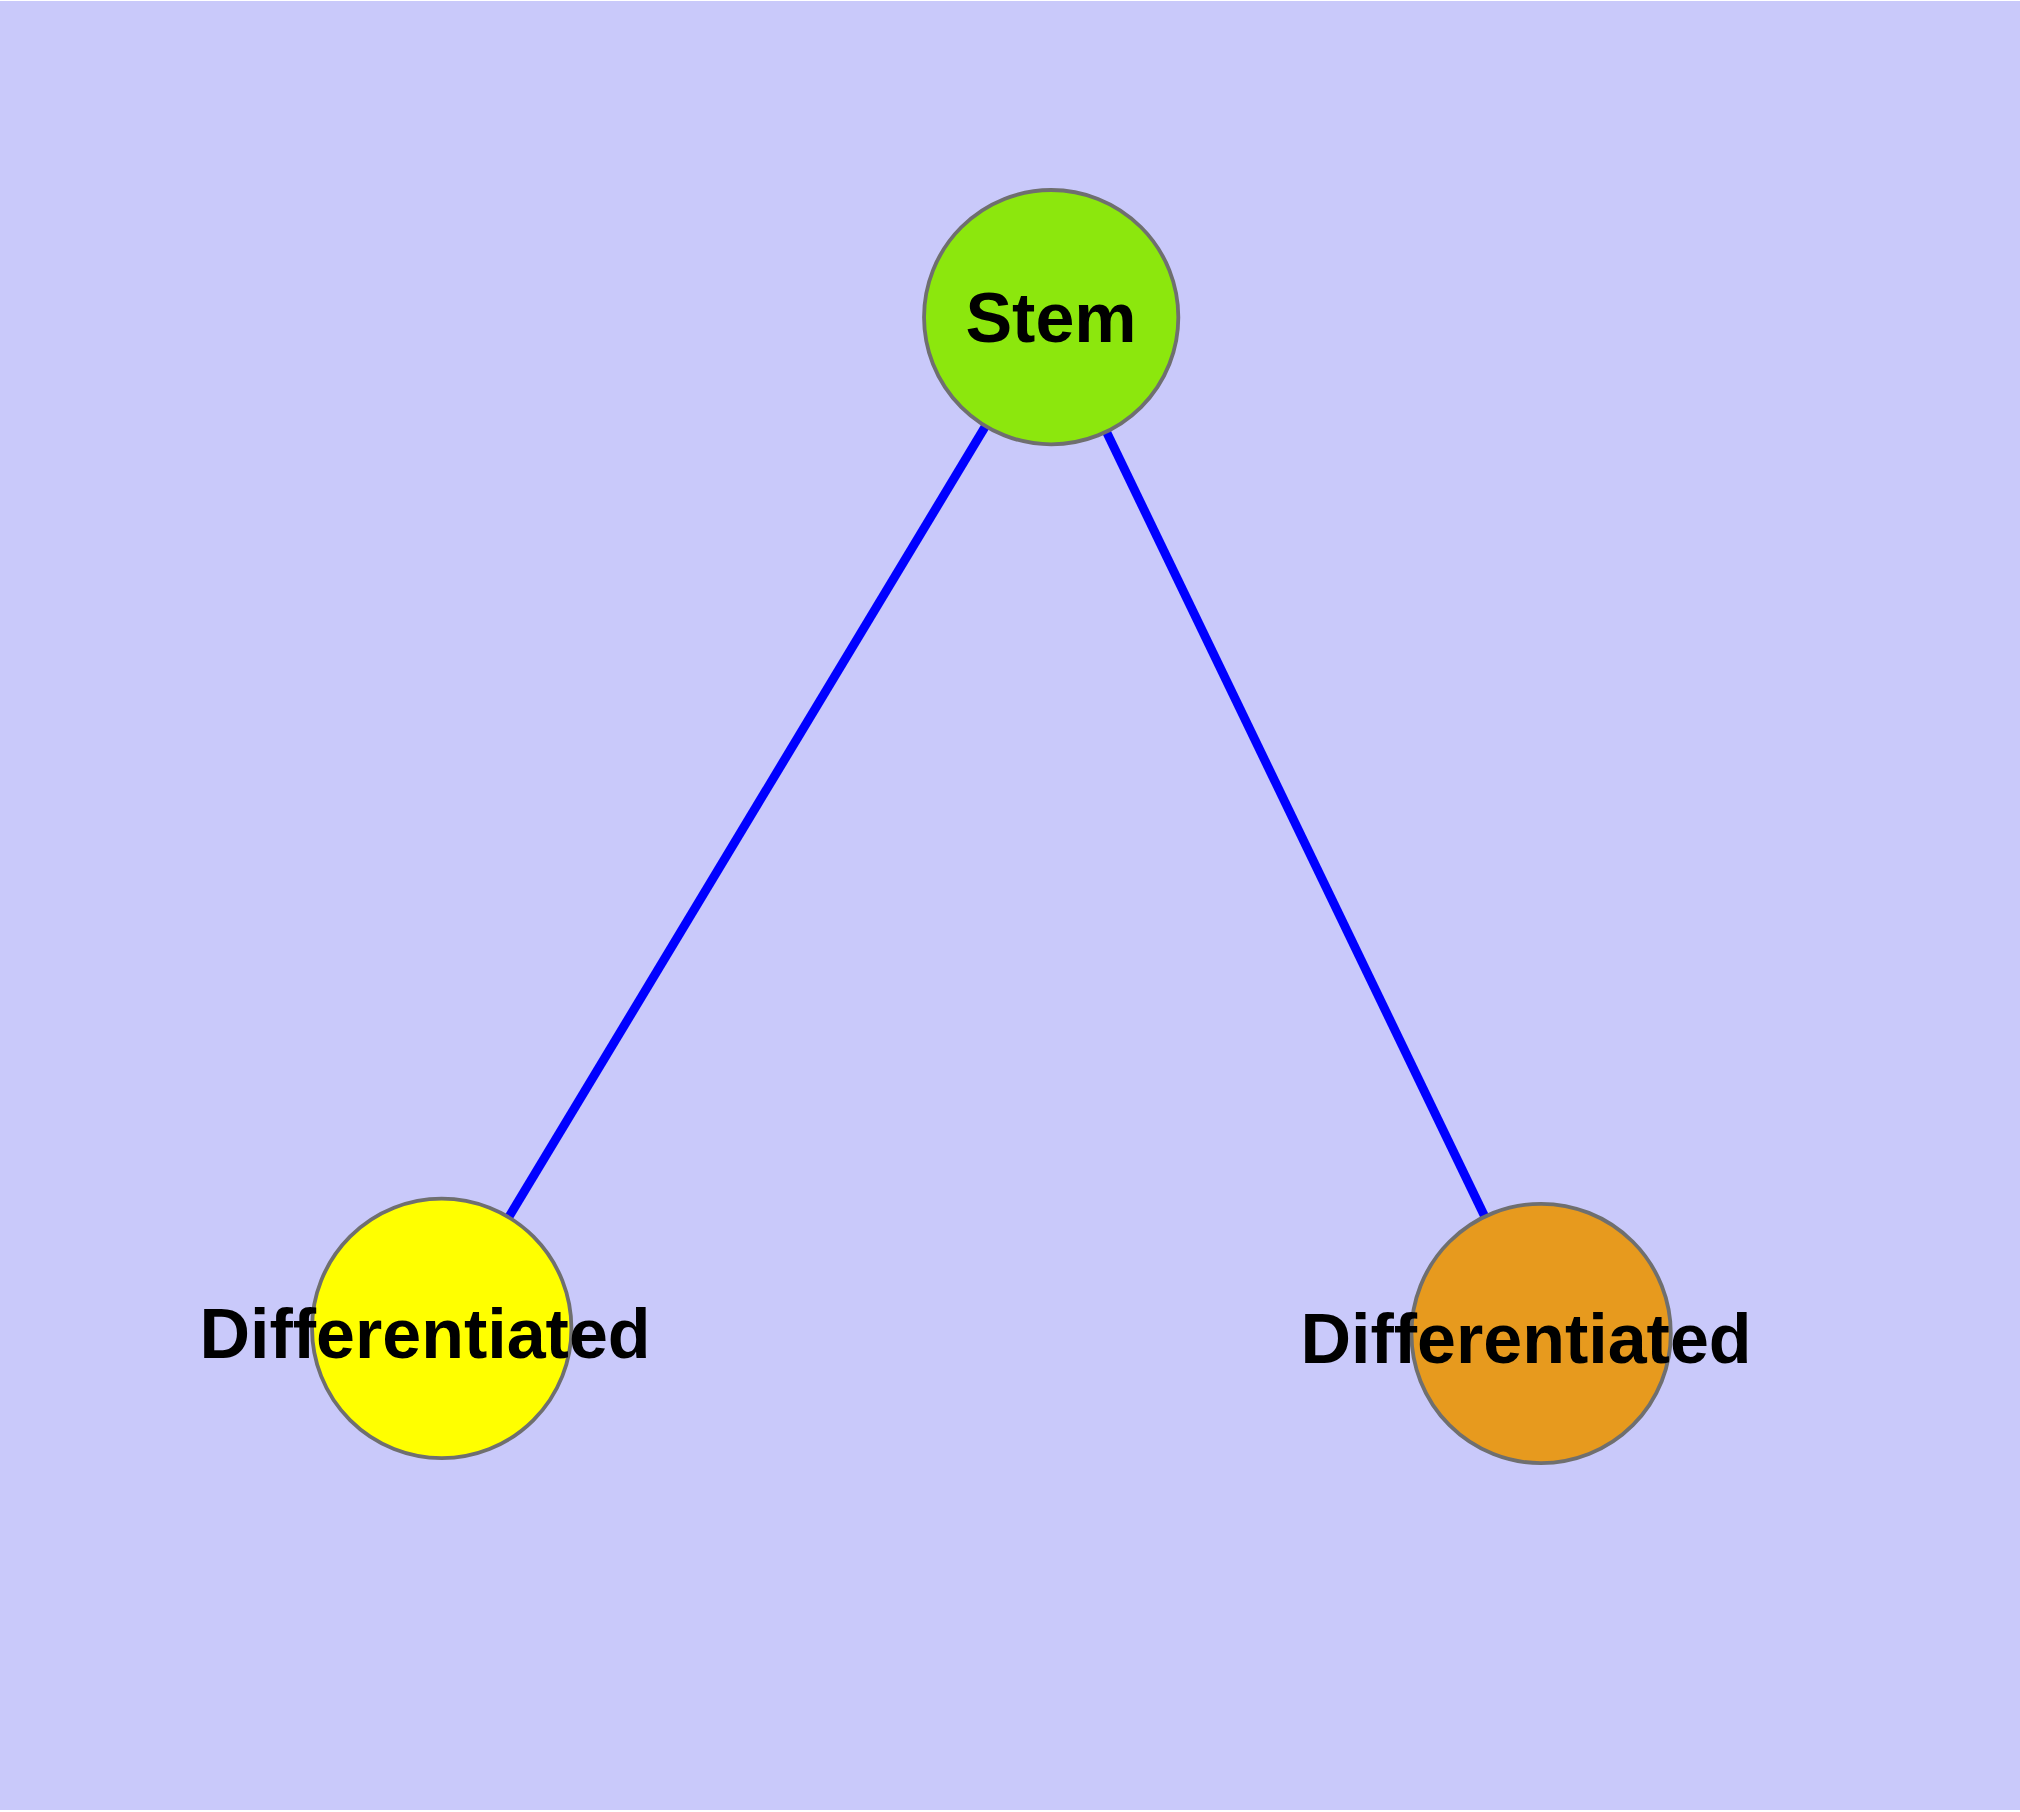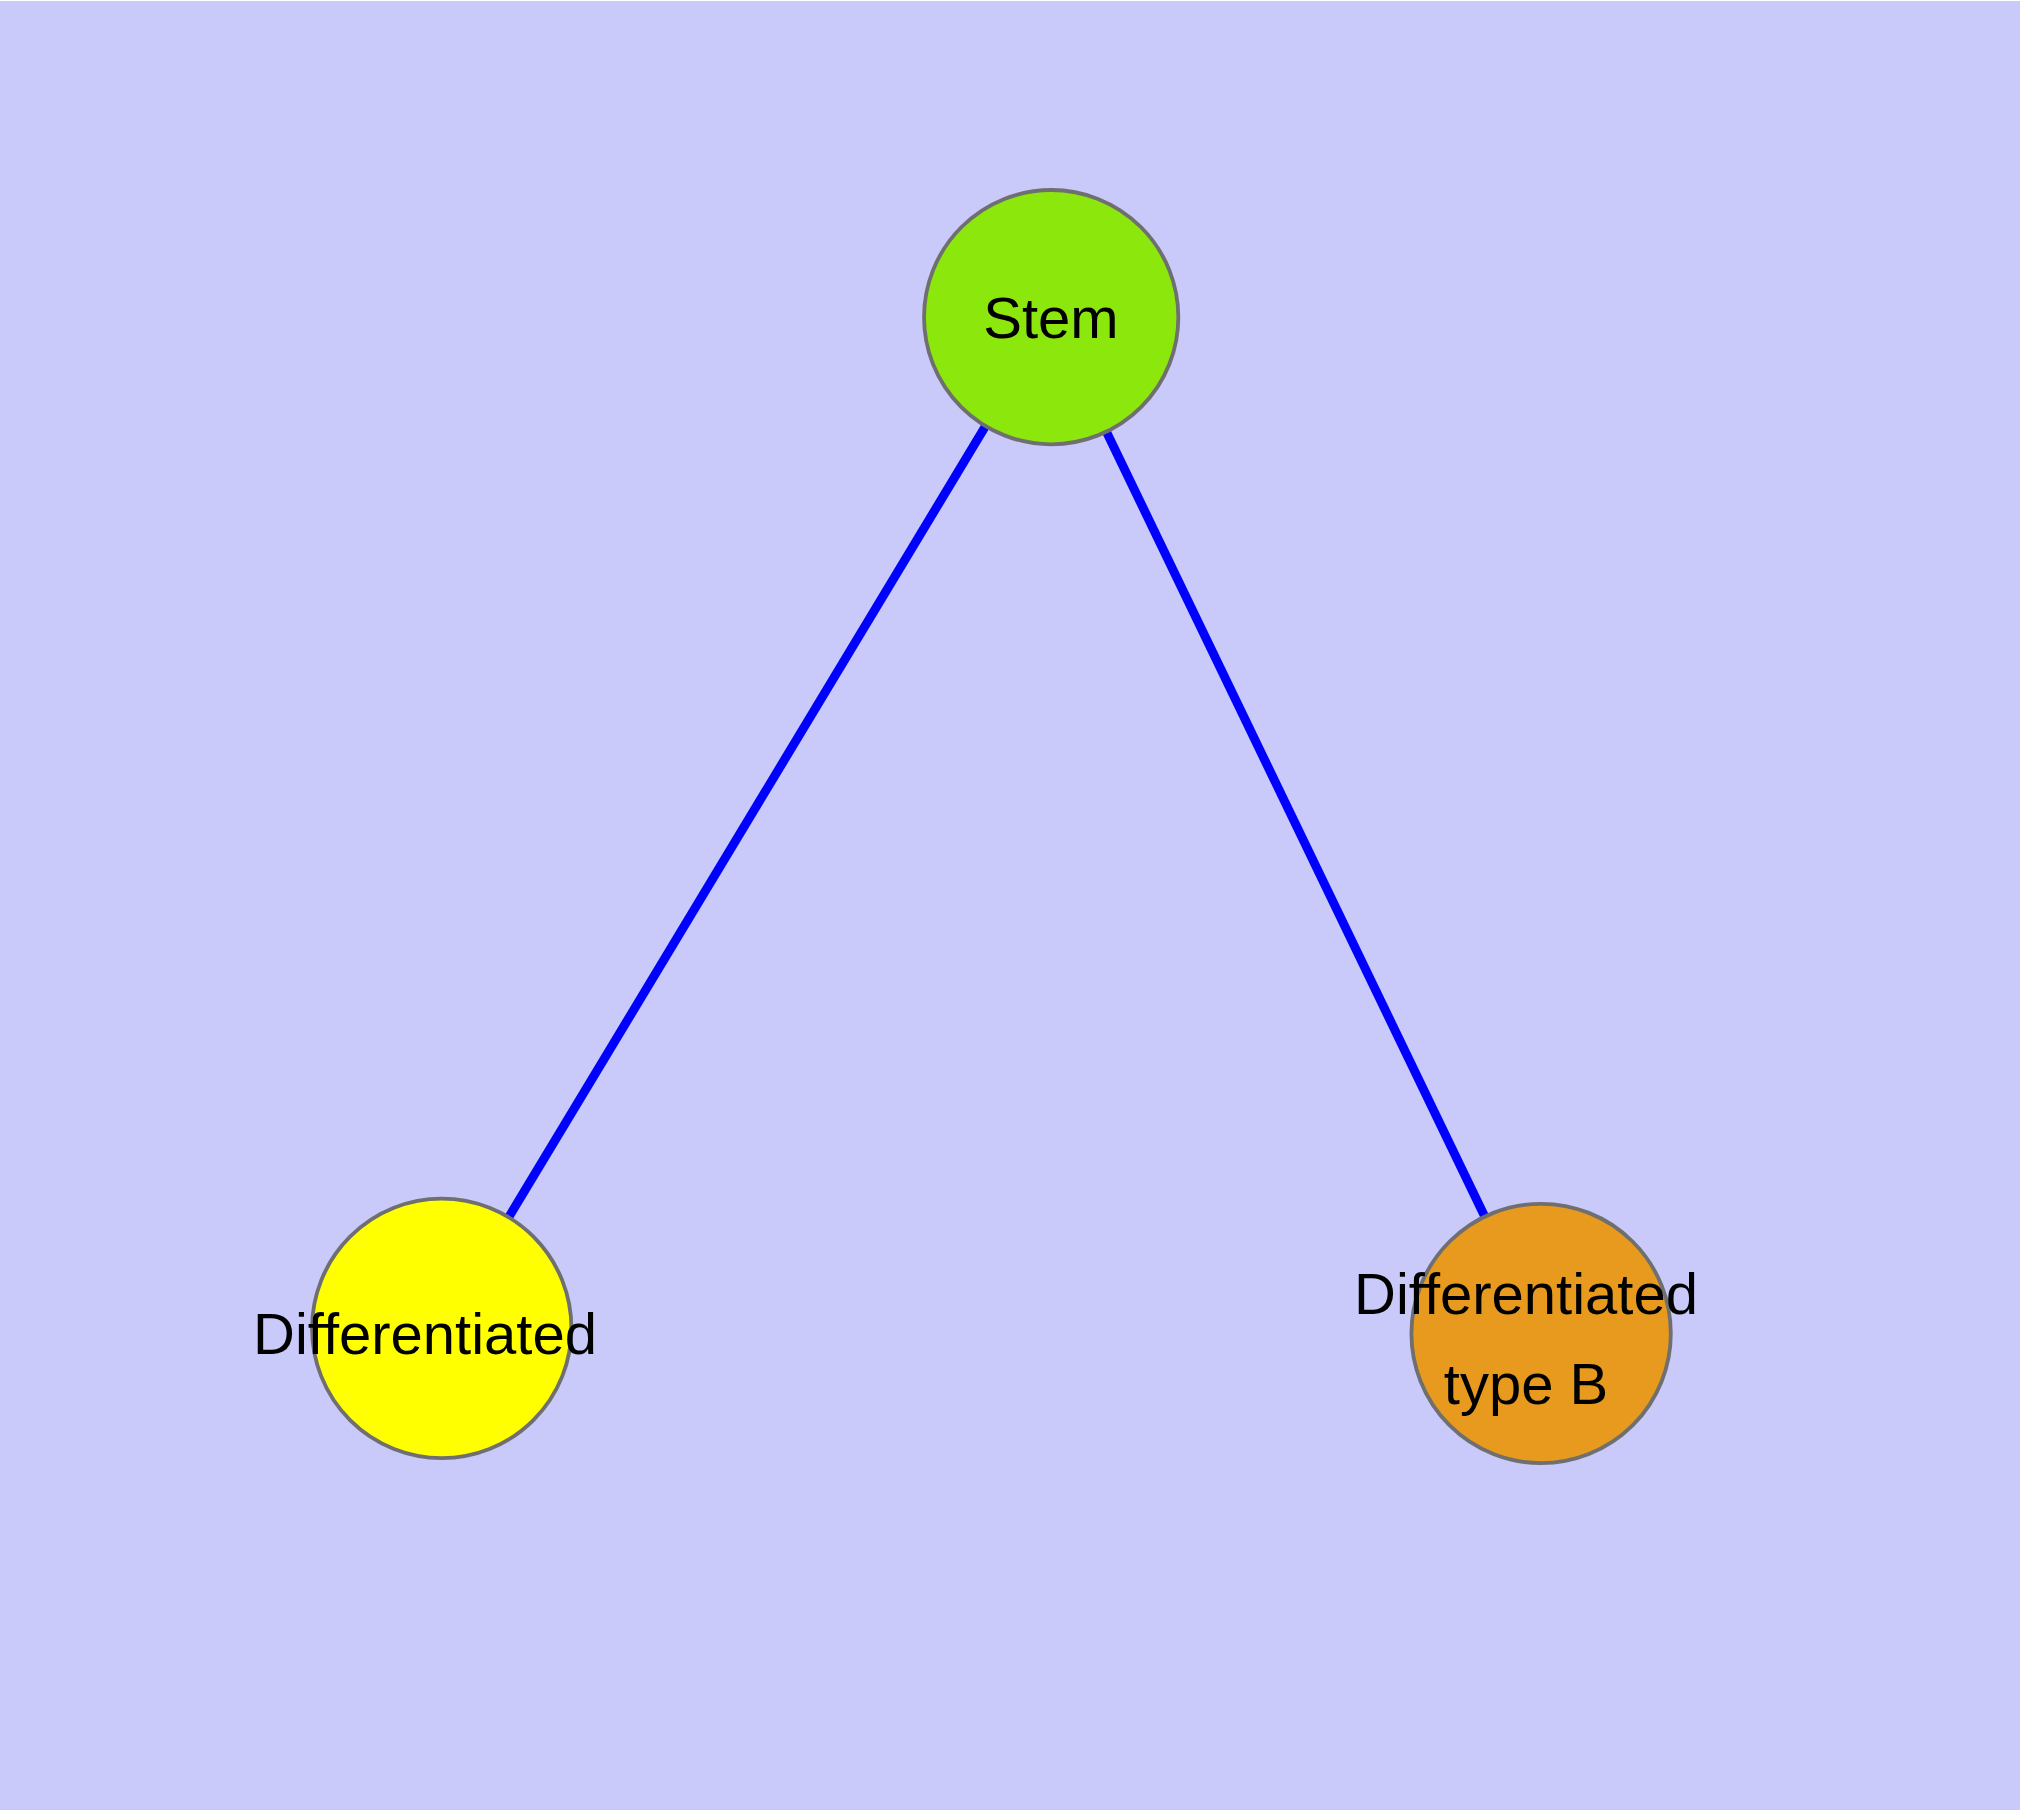--- a/index.html
+++ b/index.html
@@ -29,22 +29,22 @@
     position: absolute;
     left: 0;
     top: 0;
     width: 2021px;
     height: 1808px;
   }
   .node-label {
     position: absolute;
     transform: translate(-50%, -50%);
     text-align: center;
-    font-weight: normal;
-    font-size: 58px;
+    font-weight: bold;
+    font-size: 70px;
     line-height: 90px;
     color: #000000;
     white-space: nowrap;
     pointer-events: none;
   }
 </style>
 </head>
 <body>
 
 <div class="canvas" style="background: rgb(201, 201, 250);">
@@ -60,17 +60,16 @@
   <div class="node-label" style="left: 1051px; top: 317px; color: rgb(0, 0, 0);">
     <div>Stem</div>
   </div>
 
   <div class="node-label" style="left: 425px; top: 1333px; color: rgb(0, 0, 0);">
     <div>Differentiated</div>
   </div>
 
   <div class="node-label" style="left: 1526px; top: 1338px; color: rgb(0, 0, 0);">
     <div>Differentiated</div>
-    <div>type B</div>
   </div>
 
 </div>
 
 
 </body></html>

